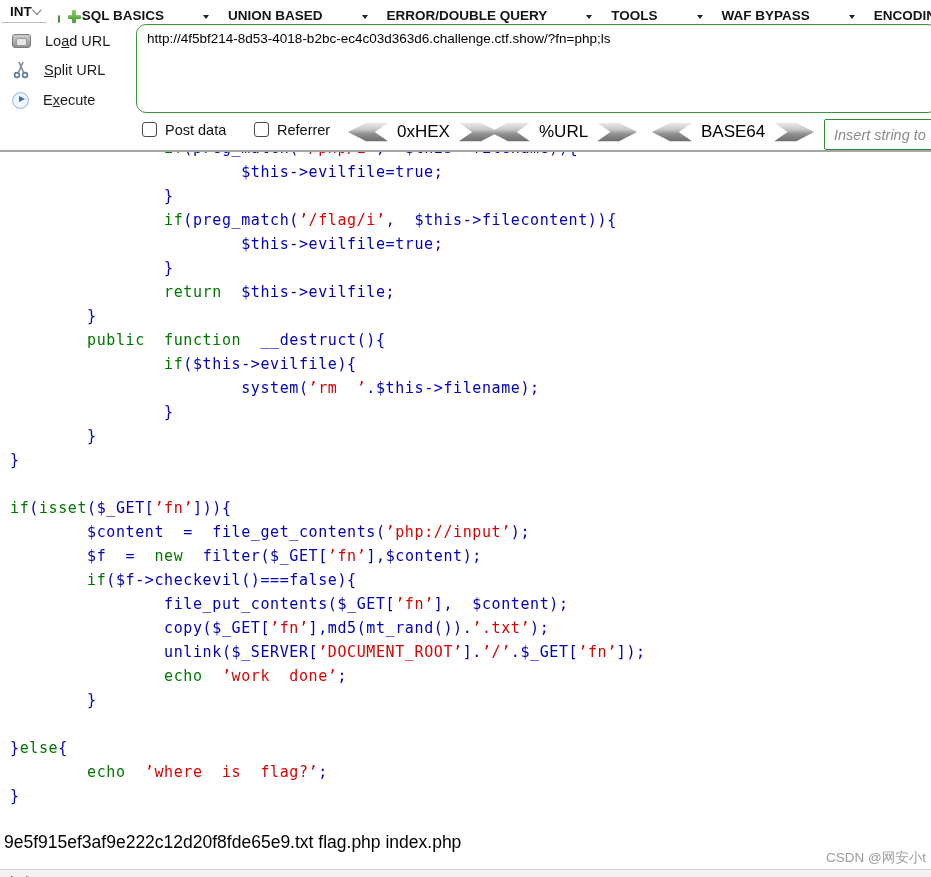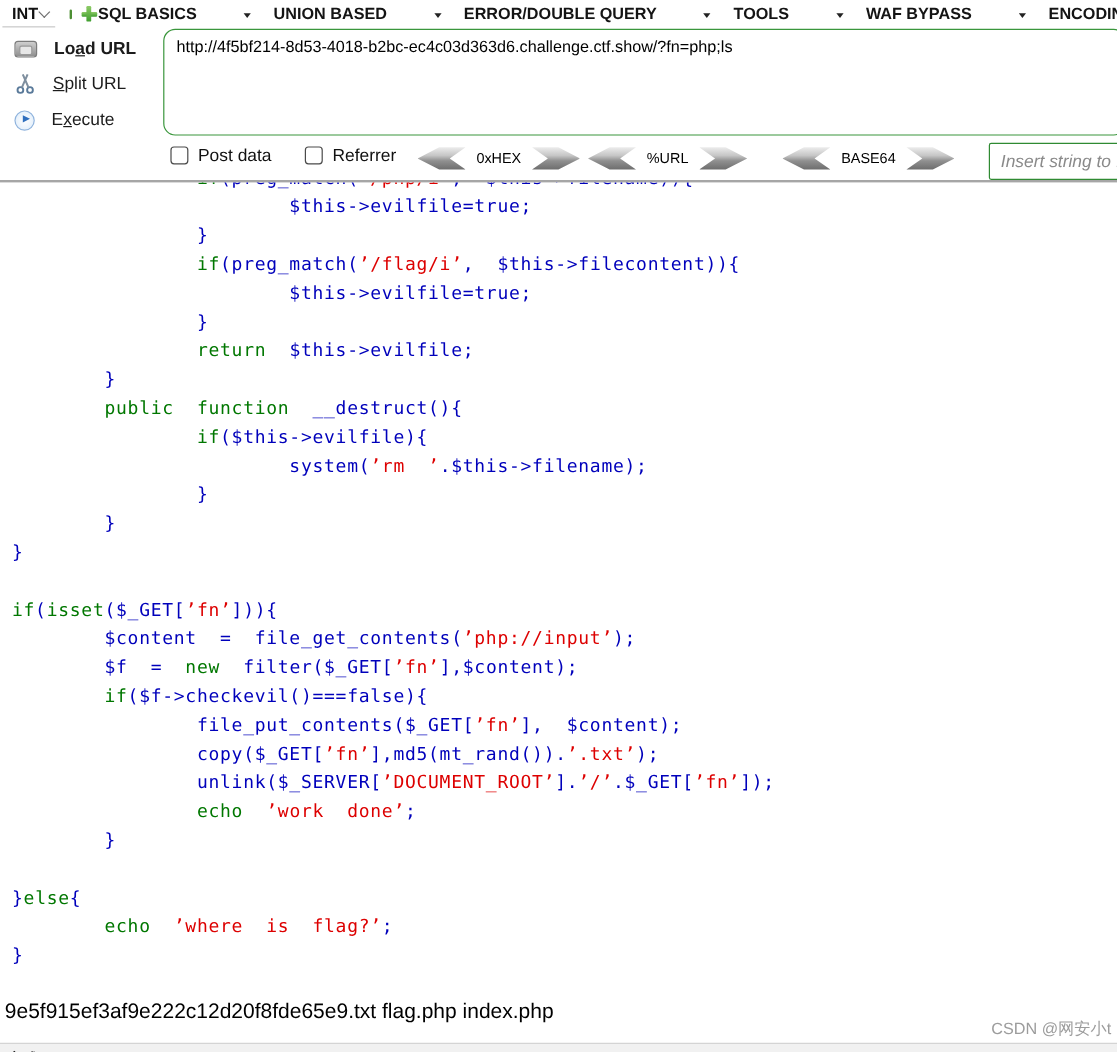--- a/index.html
+++ b/index.html
@@ -2,21 +2,21 @@
 <html><head>
 <meta charset="utf-8">
 <style>
   * { margin:0; padding:0; box-sizing:border-box; }
   html,body { width:931px; height:877px; overflow:hidden; background:#fff;
               font-family:"Liberation Sans", sans-serif; }
   body { position:relative; }
 
   
   .menubar { position:absolute; top:0; left:0; width:736px; height:23px;
-             display:flex; align-items:center; background:#fff; }
+             display:flex; align-items:flex-end; background:#fff; }
   .preset-select { width:118px; height:22px; margin-left:2px; display:flex; align-items:center;
                    justify-content:space-between; padding:0 7px 0 8px;
                    border-bottom:1px solid #b9b9b9; font-size:13.5px; font-weight:600; color:#111;
                    cursor:default; }
   .sel-chevron { width:7px; height:7px; border-right:1.4px solid #6f6f6f;
                  border-bottom:1.4px solid #6f6f6f; transform:rotate(45deg) translateY(-2px); }
   .icon-minus { width:13px; height:8px; margin-left:12px; border-radius:2px;
                 background:linear-gradient(#9ed47a,#55a636); border:1px solid #4d8f33; }
   .icon-plus { position:relative; width:13px; height:13px; margin-left:8px; }
   .icon-plus::before { content:""; position:absolute; left:0; top:4.5px; width:13px; height:4px;
@@ -50,21 +50,21 @@
                border-left:6px solid #2f6fbe; }
   .url-box { position:absolute; left:136px; top:1px; width:802px; height:89px;
              border:1.5px solid #3a963c; border-radius:10px; background:#fff; resize:none;
              padding:6px 10px; font-family:"Liberation Sans", sans-serif; font-size:13.5px;
              color:#000; outline:none; overflow:hidden; }
   .opt-row-label { font-size:14.5px; color:#111; margin-left:8px; }
   .checkbox { width:15px; height:15px; border:1.5px solid #4a4a4a; border-radius:3px;
               background:#fff; display:inline-block; }
   .cb-group { position:absolute; top:99px; display:flex; align-items:flex-start; }
   .enc-group { position:absolute; top:99px; display:flex; align-items:center; }
-  .enc-label { font-size:12px; color:#000; margin:0 9px; }
+  .enc-label { font-size:17px; color:#000; margin:0 9px; }
   .arrow { width:40px; height:20px; display:inline-block;
            background:linear-gradient(180deg,#f0f0f0 0%,#c6c6c6 38%,#909090 60%,#6a6a6a 100%);
            clip-path:polygon(0% 4%, 55% 4%, 100% 50%, 55% 96%, 0% 96%, 33% 50%); }
   .arrow.left { transform:scaleX(-1); }
   .insert-input { position:absolute; left:824px; top:96px; width:145px; height:31px;
                   border:1px solid #2f8a32; border-radius:2px; padding:0 9px;
                   font-family:"Liberation Sans", sans-serif; font-size:14.5px; color:#333;
                   outline:none; }
   .insert-input::placeholder { font-style:italic; color:#8a8a8a; }
 
@@ -122,21 +122,21 @@
     </div>
     <div class="menu-item">
       <span>TOOLS</span>
       <span class="caret"></span>
     </div>
   </nav>
 </div>
 
 <div class="hackbar">
 
-  <div class="action-row" style="top:7px;font-weight:bold;">
+  <div class="action-row" style="top:7px;">
     <span class="icon-load"></span>
     <span class="action-label"><span>Lo</span><span class="mnemo">a</span><span>d URL</span></span>
   </div>
 
   <div class="action-row" style="top:36px;">
     <svg class="icon-split" viewBox="0 0 18 18">
       <circle cx="5" cy="14" r="2.4" fill="none" stroke="#5a7a9a" stroke-width="1.6"></circle>
       <circle cx="13" cy="14" r="2.4" fill="none" stroke="#5a7a9a" stroke-width="1.6"></circle>
       <path d="M6.2 12 L11 1 M11.8 12 L7 1" stroke="#7f8f9f" stroke-width="1.7" fill="none"></path>
     </svg>

